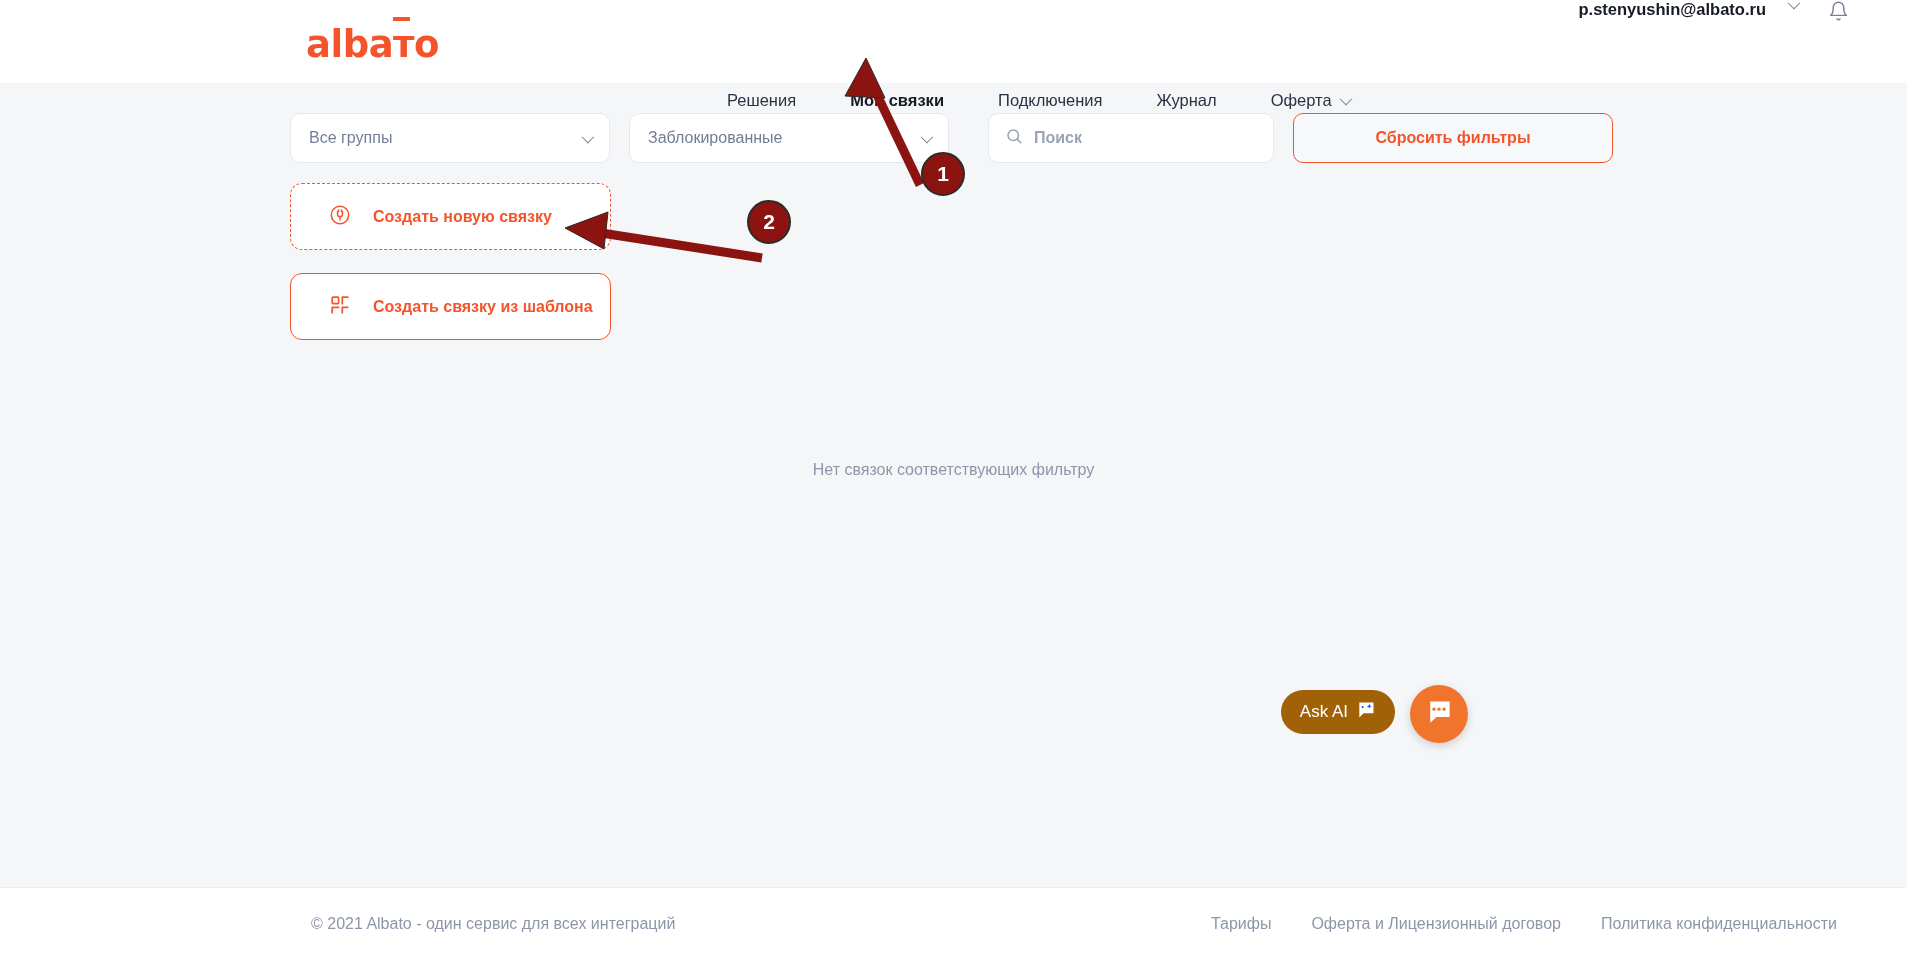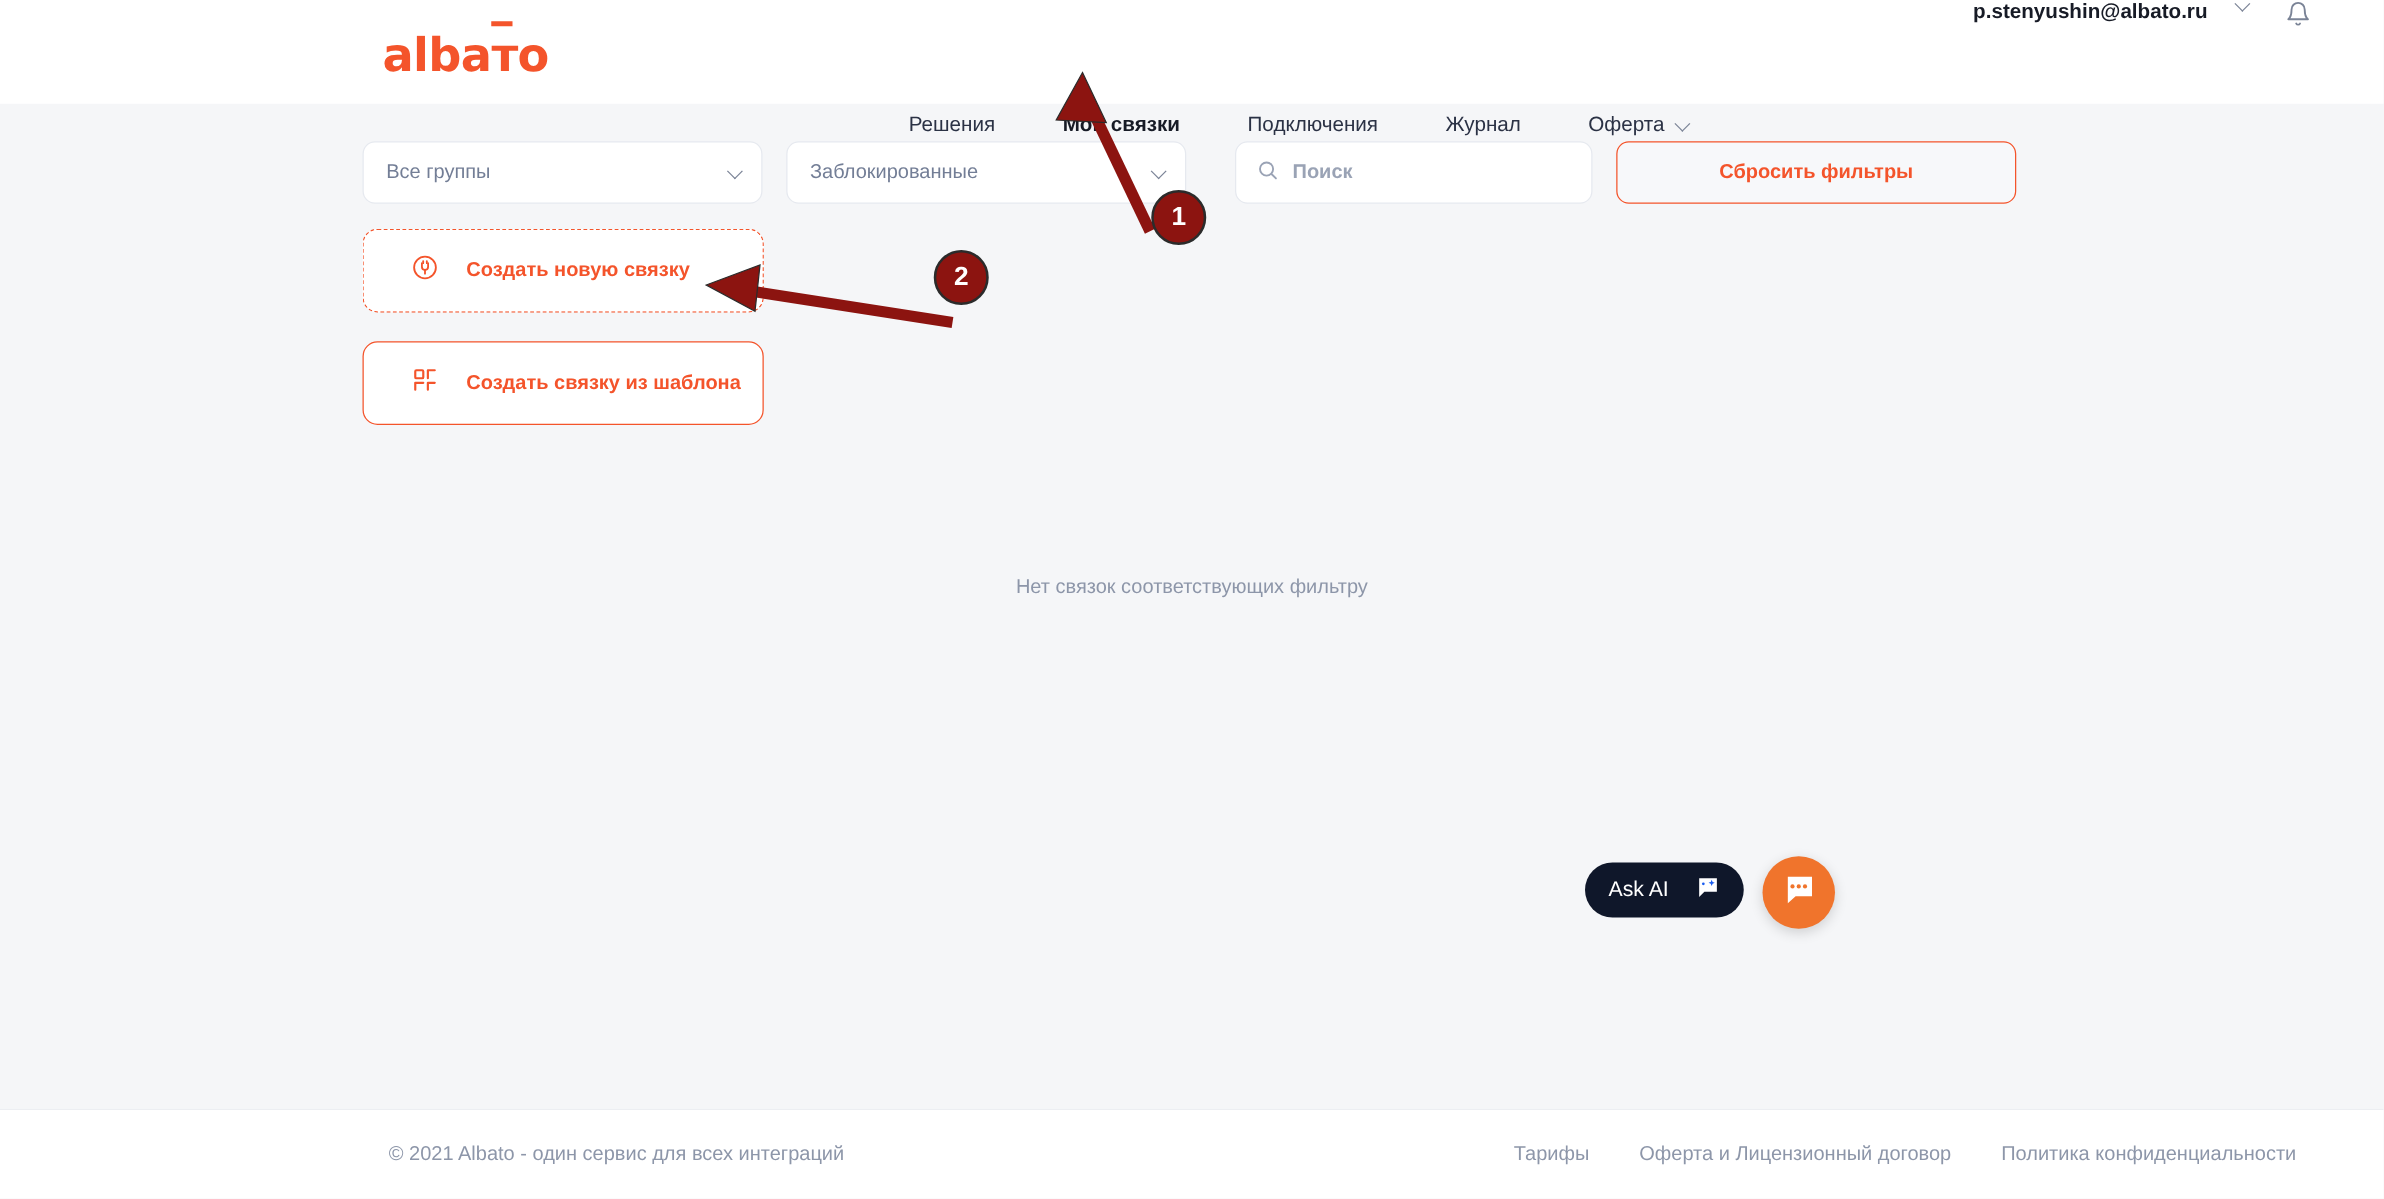--- a/index.html
+++ b/index.html
@@ -135,22 +135,22 @@
     position: absolute; right: 70px; display: flex; gap: 40px;
   }
   .footer-links a {
     font-size: 16px; color: #8d96a9; text-decoration: none; cursor: pointer;
   }
 
   
   .ask-ai {
     position: absolute; right: 512px; bottom: 225px;
     height: 44px; padding: 0 19px;
-    background: #0f172a; border-radius: 22px;
-    display: flex; align-items: center; gap: 21px; cursor: pointer;
+    background: #a16207; border-radius: 22px;
+    display: flex; align-items: center; gap: 8px; cursor: pointer;
   }
   .ask-ai .t { color: #fff; font-size: 17px; }
   .chat-fab {
     position: absolute; right: 439px; bottom: 216px;
     width: 58px; height: 58px; border-radius: 50%;
     background: #f0742c;
     display: flex; align-items: center; justify-content: center;
     cursor: pointer;
     box-shadow: 0 3px 10px rgba(0,0,0,0.16);
   }

